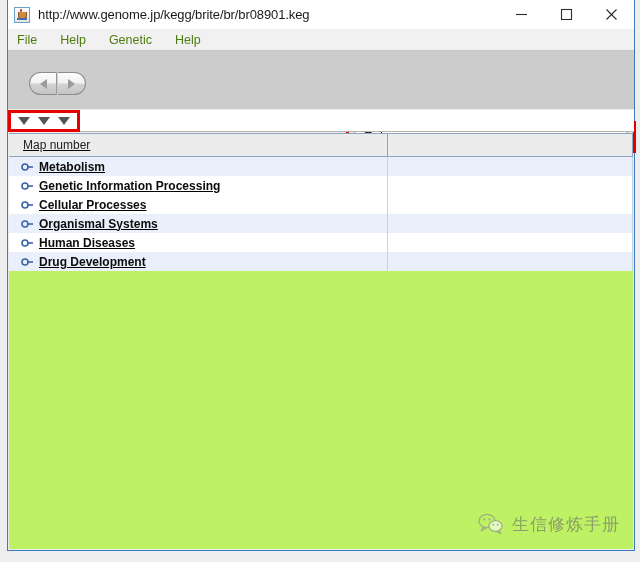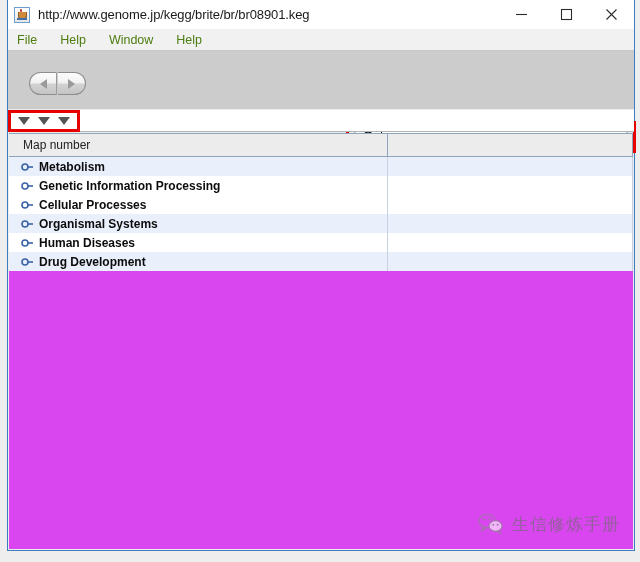--- a/index.html
+++ b/index.html
@@ -230,22 +230,23 @@
     box-sizing: border-box;
   }
 
   
   #table-area {
     position: absolute;
     left: 1px;
     top: 133px;
     right: 1px;
     bottom: 1px;
-    background: #d946ef;
+    background: #bef264;
     overflow: hidden;
+    text-decoration: underline;
   }
   #table-header {
     display: flex;
     height: 24px;
     background: #ececec;
     border-top: 1px solid #8fa4bd;
     border-bottom: 1px solid #8fa4bd;
     box-sizing: border-box;
   }
   .th {
@@ -353,21 +354,21 @@
             <line x1="1.5" y1="1.5" x2="11.5" y2="11.5" stroke="#2b2b2b" stroke-width="1.1"></line>
             <line x1="11.5" y1="1.5" x2="1.5" y2="11.5" stroke="#2b2b2b" stroke-width="1.1"></line>
           </svg>
         </div>
       </div>
     </div>
 
     <div id="menubar">
       <div class="menu-item">File</div>
       <div class="menu-item">Help</div>
-      <div class="menu-item">Window</div>
+      <div class="menu-item">Genetic</div>
       <div class="menu-item">Help</div>
     </div>
 
     <div id="toolbar">
       <div id="navgroup">
         <div class="navbtn" id="navbtn-back">
           <span class="arrow-left"></span>
         </div>
         <div class="navbtn" id="navbtn-fwd">
           <span class="arrow-right"></span>

